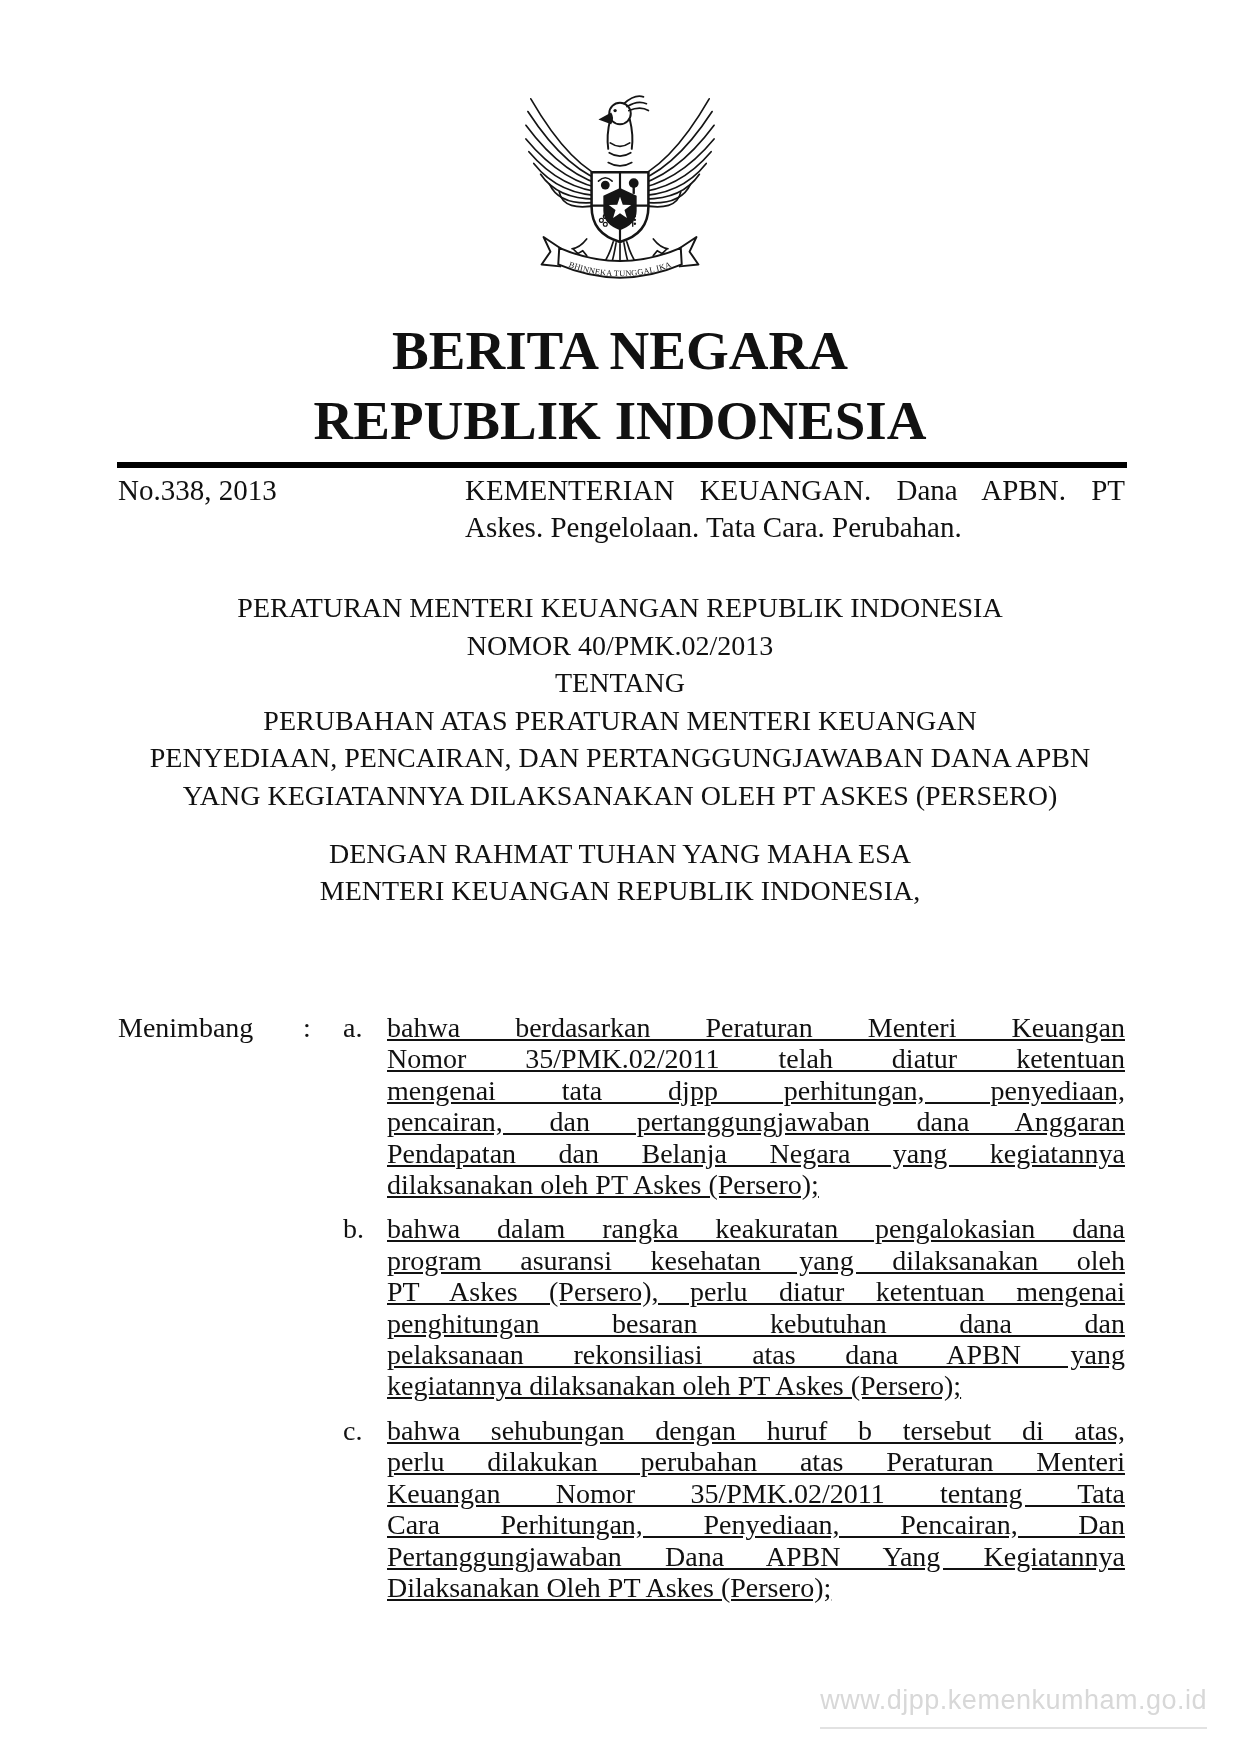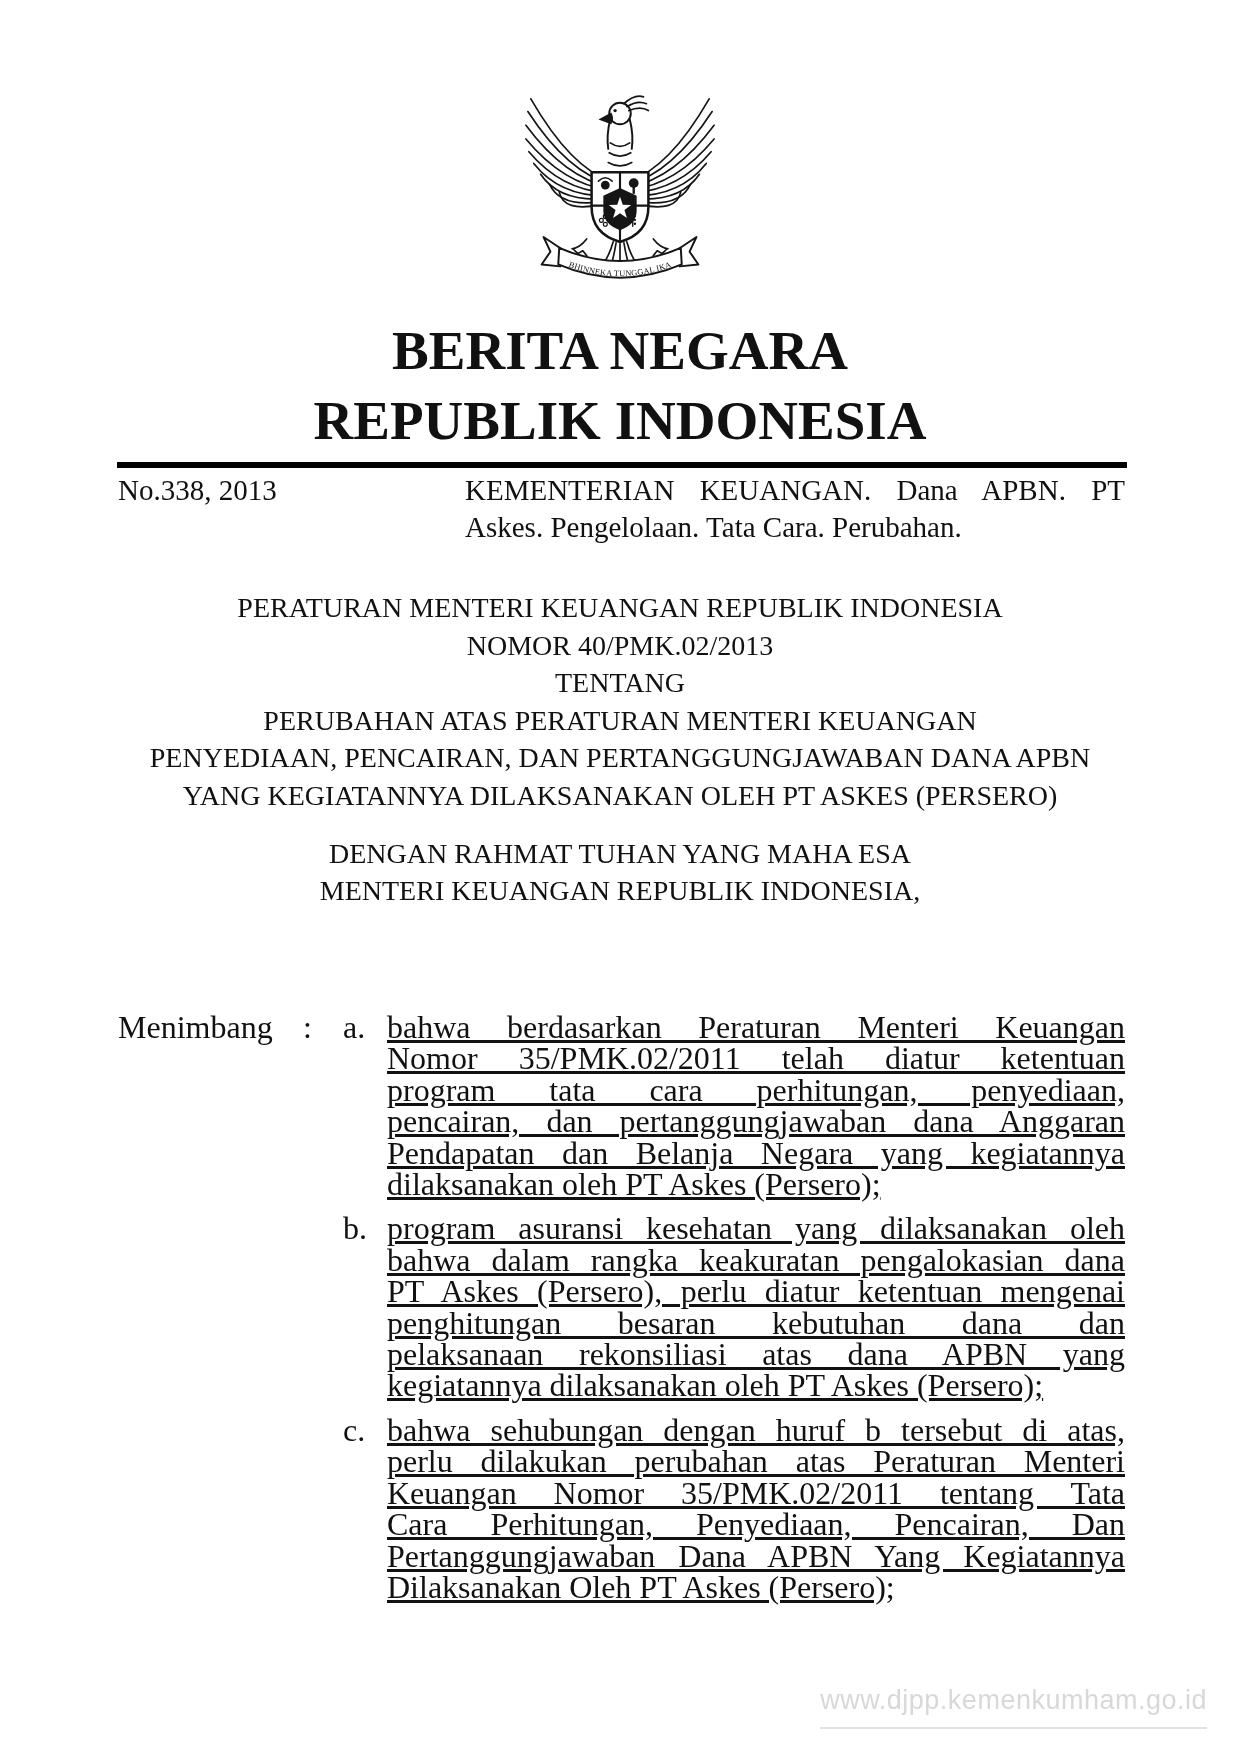--- a/index.html
+++ b/index.html
@@ -57,21 +57,21 @@
     font-size: 28px;
     line-height: 37.6px;
   }
   .title-block div { white-space: nowrap; }
   .invocation { margin-top: 20px; }
 
   .consider {
     position: absolute;
     left: 118px; top: 1012px;
     width: 1007px;
-    font-size: 32px;
+    font-size: 28px;
     line-height: 31.4px;
     display: flex;
     align-items: flex-start;
   }
   .consider-label { width: 185px; flex: none; }
   .consider-colon { width: 40px; flex: none; }
   .consider-items { flex: 1; display: flex; flex-direction: column; gap: 13px; }
   .consider-item { display: flex; }
   .item-letter { width: 44px; flex: none; }
   .item-text { flex: 1; text-decoration: underline; }
@@ -196,31 +196,31 @@
 
   <div class="consider">
     <div class="consider-label">Menimbang</div>
     <div class="consider-colon">:</div>
     <div class="consider-items">
       <div class="consider-item">
         <span class="item-letter">a.</span>
         <div class="item-text">
           <div class="jline">bahwa berdasarkan Peraturan Menteri Keuangan</div>
           <div class="jline">Nomor 35/PMK.02/2011 telah diatur ketentuan</div>
-          <div class="jline">program tata cara perhitungan, penyediaan,</div>
+          <div class="jline">mengenai tata djpp perhitungan, penyediaan,</div>
           <div class="jline">pencairan, dan pertanggungjawaban dana Anggaran</div>
           <div class="jline">Pendapatan dan Belanja Negara yang kegiatannya</div>
           <div class="lline">dilaksanakan oleh PT Askes (Persero);</div>
         </div>
       </div>
       <div class="consider-item">
         <span class="item-letter">b.</span>
         <div class="item-text">
+          <div class="jline">bahwa dalam rangka keakuratan pengalokasian dana</div>
           <div class="jline">program asuransi kesehatan yang dilaksanakan oleh</div>
-          <div class="jline">bahwa dalam rangka keakuratan pengalokasian dana</div>
           <div class="jline">PT Askes (Persero), perlu diatur ketentuan mengenai</div>
           <div class="jline">penghitungan besaran kebutuhan dana dan</div>
           <div class="jline">pelaksanaan rekonsiliasi atas dana APBN yang</div>
           <div class="lline">kegiatannya dilaksanakan oleh PT Askes (Persero);</div>
         </div>
       </div>
       <div class="consider-item">
         <span class="item-letter">c.</span>
         <div class="item-text">
           <div class="jline">bahwa sehubungan dengan huruf b tersebut di atas,</div>

